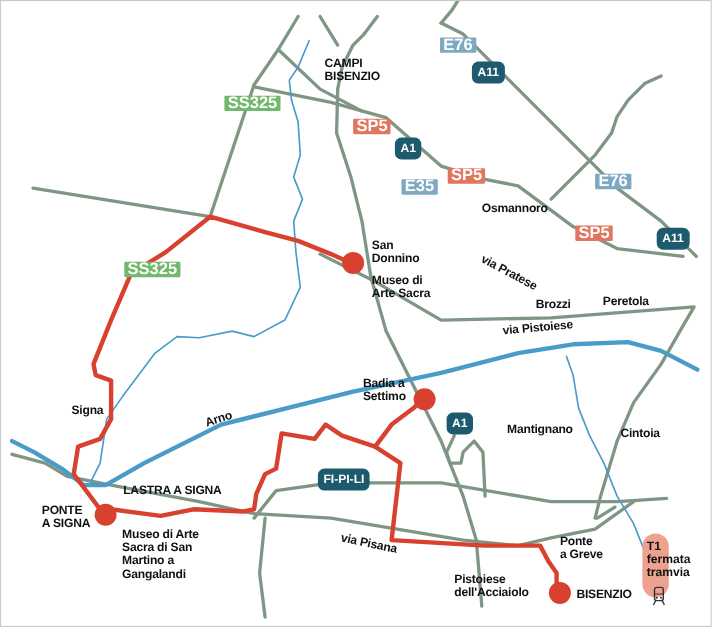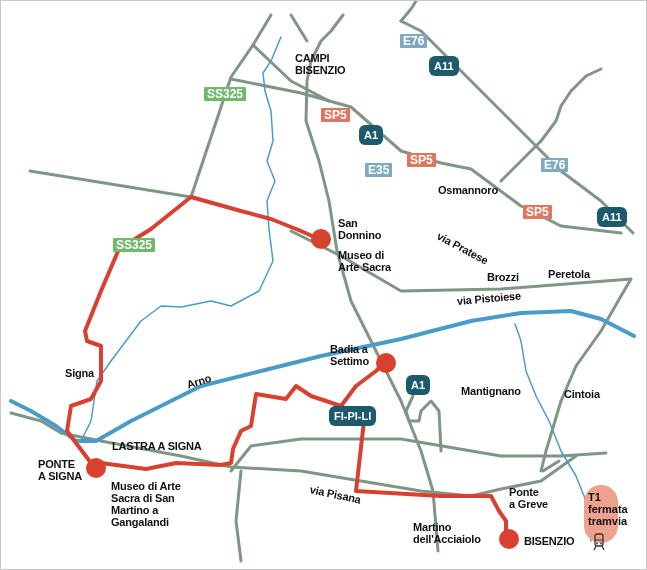--- a/index.html
+++ b/index.html
@@ -1,26 +1,26 @@
 <!DOCTYPE html>
 <html><head>
 <meta charset="utf-8">
 <style>
   html, body { margin: 0; padding: 0; background: #ffffff; }
   body { width: 647px; height: 570px; overflow: hidden; position: relative; font-family: "Liberation Sans", sans-serif; }
   #map-frame { position: absolute; left: 0; top: 0; width: 645px; height: 568px; border: 1px solid #c8c8c8; background: #fff; overflow: hidden; }
   svg#map { position: absolute; left: 0; top: 0; }
   .lbl { position: absolute; font-family: "Liberation Sans", sans-serif; font-weight: bold; font-size: 11px; line-height: 12px; color: #111; white-space: pre-line; letter-spacing: -0.2px; }
-  .shield { position: absolute; font-family: "Liberation Sans", sans-serif; font-weight: bold; font-size: 12px; color: #fff; line-height: 14px; text-align: center; padding: 0 3px; }
+  .shield { position: absolute; font-family: "Liberation Sans", sans-serif; font-weight: bold; font-size: 15px; color: #fff; line-height: 14px; text-align: center; padding: 0 3px; }
   .shield.ss { background: #6fb86c; height: 14px; border-radius: 1px; }
   .shield.sp { background: #e0765f; height: 14px; border-radius: 1px; text-align: right; }
   .shield.e  { background: #7fa8c2; height: 14px; border-radius: 1px; }
   .shield.a  { background: #1e5a6e; height: 20px; line-height: 20px; border-radius: 6px; padding: 0 5px; font-size: 11px; }
   .rot { transform-origin: left center; }
-  .tram-stop { position: absolute; left: 583px; top: 484px; width: 34px; height: 58px; border-radius: 22px; background: #eda18f; }
+  .tram-stop { position: absolute; left: 583px; top: 484px; width: 24px; height: 58px; border-radius: 22px; background: #eda18f; }
   .tram-stop .txt { position: absolute; left: 4px; top: 6px; font-weight: bold; font-size: 11px; line-height: 12px; color: #111; white-space: pre-line; }
   .tram-icon { position: absolute; left: 592px; top: 532px; width: 12px; height: 18px; }
 </style>
 </head>
 <body>
 
 <div id="map-frame">
   <svg id="map" width="645" height="568" viewBox="0 0 645 568">
     <g fill="none" stroke="#7f9684" stroke-width="3" stroke-linecap="round" stroke-linejoin="round">
 
@@ -81,36 +81,36 @@
   <div class="shield sp" style="left:320px;top:107px;">SP5</div>
   <div class="shield sp" style="left:406px;top:152px;">SP5</div>
   <div class="shield sp" style="left:522px;top:204px;">SP5</div>
   <div class="shield e" style="left:399px;top:33px;">E76</div>
   <div class="shield e" style="left:540px;top:157px;">E76</div>
   <div class="shield e" style="left:364px;top:162px;">E35</div>
   <div class="shield a" style="left:358px;top:124px;">A1</div>
   <div class="shield a" style="left:405px;top:374px;">A1</div>
   <div class="shield a" style="left:428px;top:55px;">A11</div>
   <div class="shield a" style="left:596px;top:206px;">A11</div>
-  <div class="shield a" style="left:288px;top:405px;margin-left:40px;">FI-PI-LI</div>
+  <div class="shield a" style="left:288px;top:425px;">FI-PI-LI</div>
 
   <div class="lbl" style="left:294px;top:51px;">CAMPI
 BISENZIO</div>
   <div class="lbl" style="left:437px;top:183px;">Osmannoro</div>
   <div class="lbl" style="left:438px;top:270px;padding-left:48px;">Brozzi</div>
   <div class="lbl" style="left:519px;top:267px;margin-left:28px;">Peretola</div>
   <div class="lbl" style="left:64px;top:366px;">Signa</div>
   <div class="lbl" style="left:111px;top:439px;text-align:center;">LASTRA A SIGNA</div>
   <div class="lbl" style="left:37px;top:457px;">PONTE
 A SIGNA</div>
   <div class="lbl" style="left:460px;top:384px;">Mantignano</div>
   <div class="lbl" style="left:563px;top:387px;">Cintoia</div>
   <div class="lbl" style="left:508px;top:485px;">Ponte
 a Greve</div>
-  <div class="lbl" style="left:412px;top:520px;">Martino
+  <div class="lbl" style="left:412px;top:520px;">Pistoiese
 dell'Acciaiolo</div>
   <div class="lbl" style="left:523px;top:534px;">BISENZIO</div>
 
   <div class="lbl" style="left:337px;top:216px;">San
 Donnino</div>
   <div class="lbl" style="left:337px;top:248px;">Museo di
 Arte Sacra</div>
   <div class="lbl" style="left:329px;top:342px;">Badia a
 Settimo</div>
   <div class="lbl" style="left:110px;top:479px;">Museo di Arte

